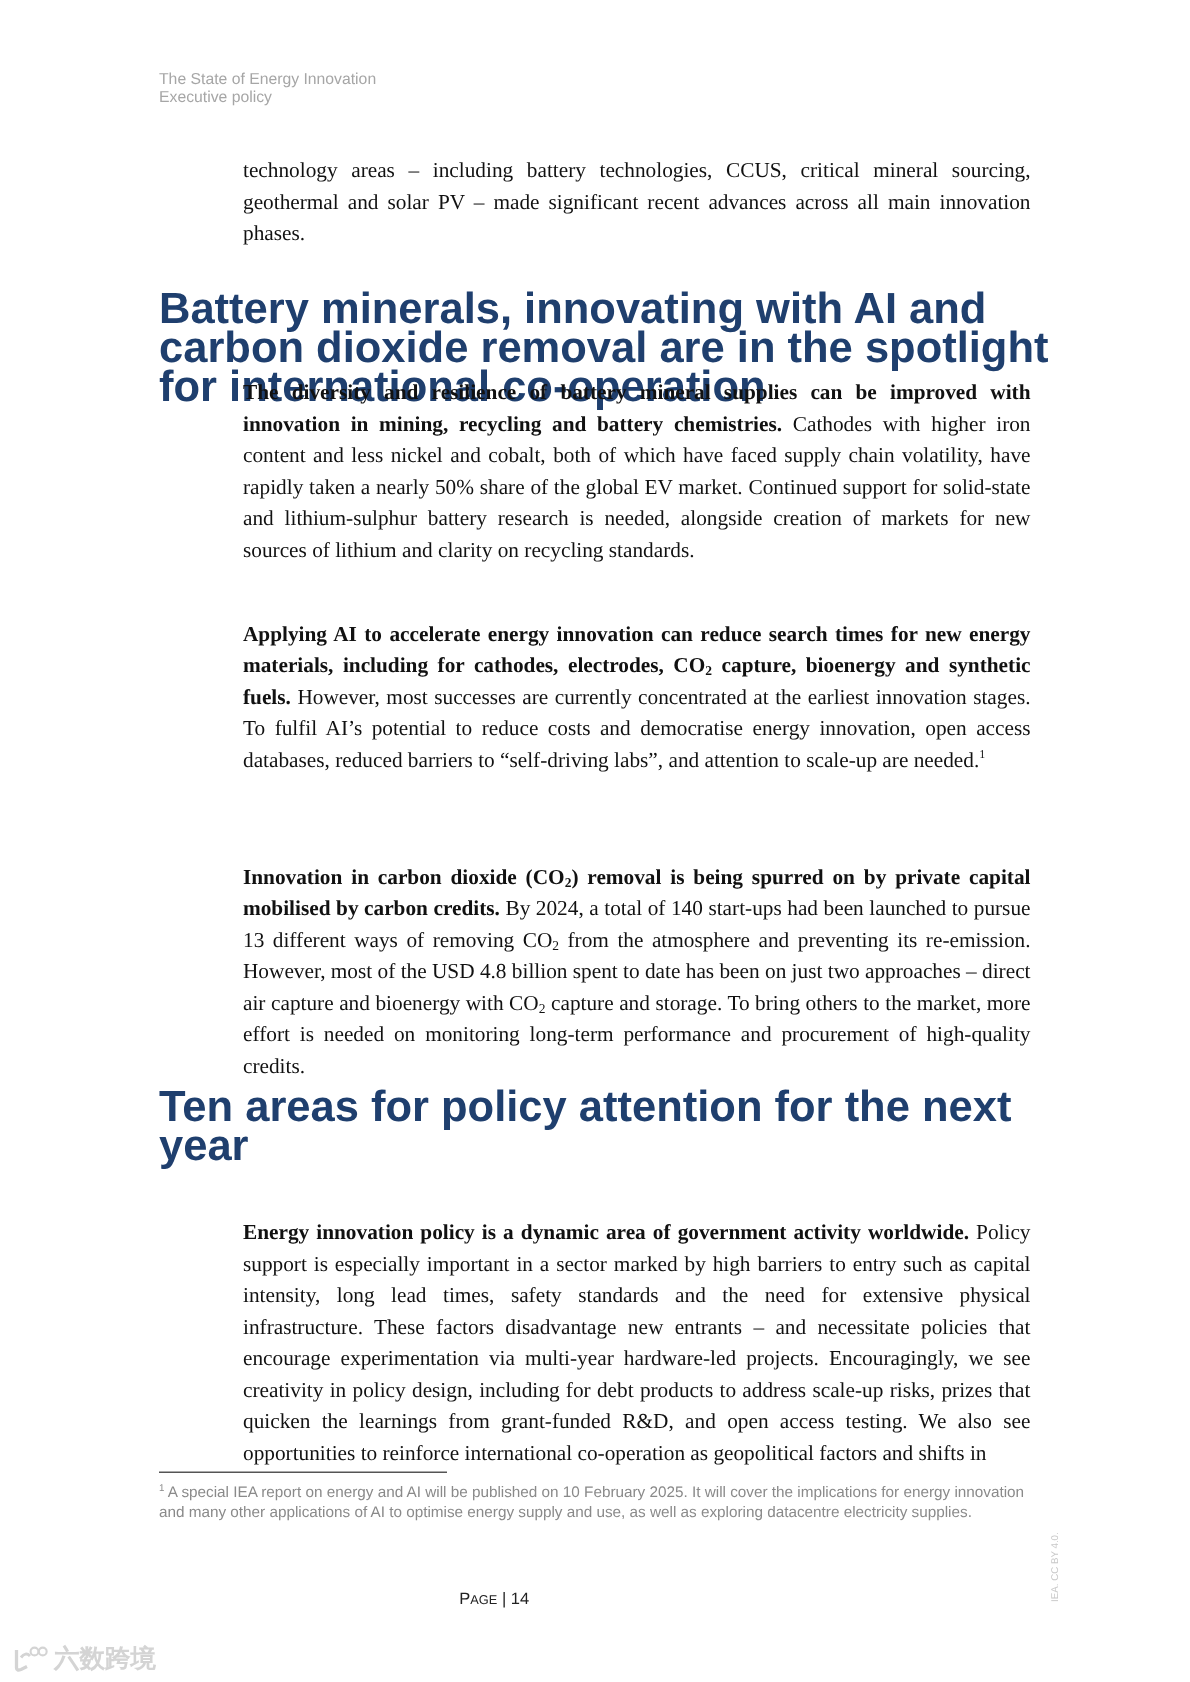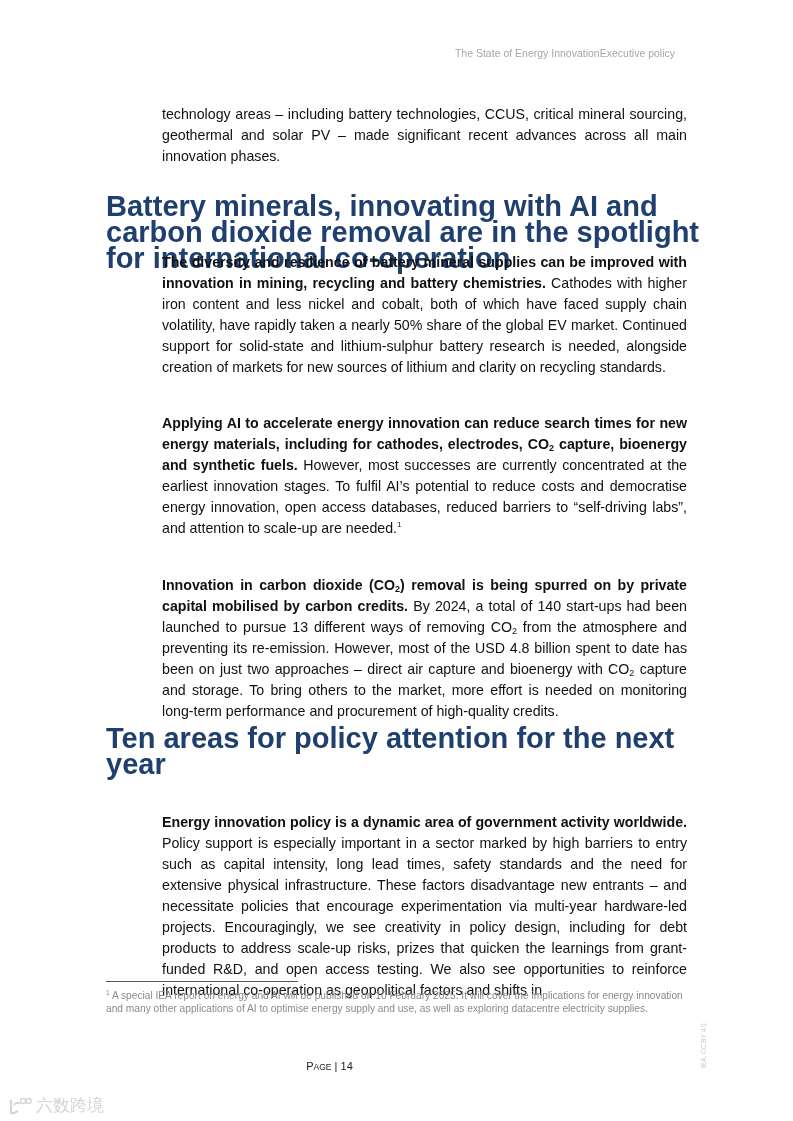--- a/index.html
+++ b/index.html
@@ -1,28 +1,29 @@
 <!DOCTYPE html>
 <html><head>
   <meta charset="utf-8">
   <style>
     html, body { margin: 0; padding: 0; background: #ffffff; }
     body {
       width: 793px; height: 1121px; position: relative; overflow: hidden;
       font-family: "Liberation Sans", sans-serif; color: #111111;
     }
     .running-head {
-      position: absolute; top: 47px; left: 93px; width: 582px;
-      display: flex; justify-content: flex-end;
-      font-size: 10.5px; color: #a6a6a6;
+      position: absolute; top: 47px; left: 106px; width: 582px;
+      display: flex; justify-content: center;
+      font-size: 10.5px; color: #a6a6a6; flex-direction: column;
     }
     .body-text {
       position: absolute; left: 162px; width: 525px;
       font-size: 14.2px; line-height: 21px; text-align: justify;
       margin: 0;
+      font-family: Liberation Serif, serif;
     }
     .body-text b { font-weight: bold; }
     .heading {
       position: absolute; left: 106px; width: 600px;
       font-size: 29px; line-height: 26px; font-weight: bold;
       color: #1f3f6e; margin: 0;
     }
     sub { font-size: 9px; vertical-align: -2px; line-height: 0; }
     sup { font-size: 8px; vertical-align: 6px; line-height: 0; }
     .fn-rule {
@@ -41,21 +42,21 @@
     .page-number .sc { font-size: 11px; }
     .page-number .sc-small { font-size: 8.5px; }
     .license {
       position: absolute; left: 700px; top: 1068px;
       transform: rotate(-90deg); transform-origin: left top;
       font-size: 6.5px; color: #c8c8c8; white-space: nowrap;
     }
     .watermark {
       position: absolute; left: 8px; top: 1094px;
       display: flex; align-items: center; gap: 4px;
-      color: #d4d4d4; font-size: 17px; font-weight: normal;
+      color: #d4d4d4; font-size: 17px; font-weight: bold;
     }
     .watermark .logo {
       width: 24px; height: 18px; position: relative;
     }
   </style>
 </head>
 <body>
 
 <div class="running-head">
   <span>The State of Energy Innovation</span>

